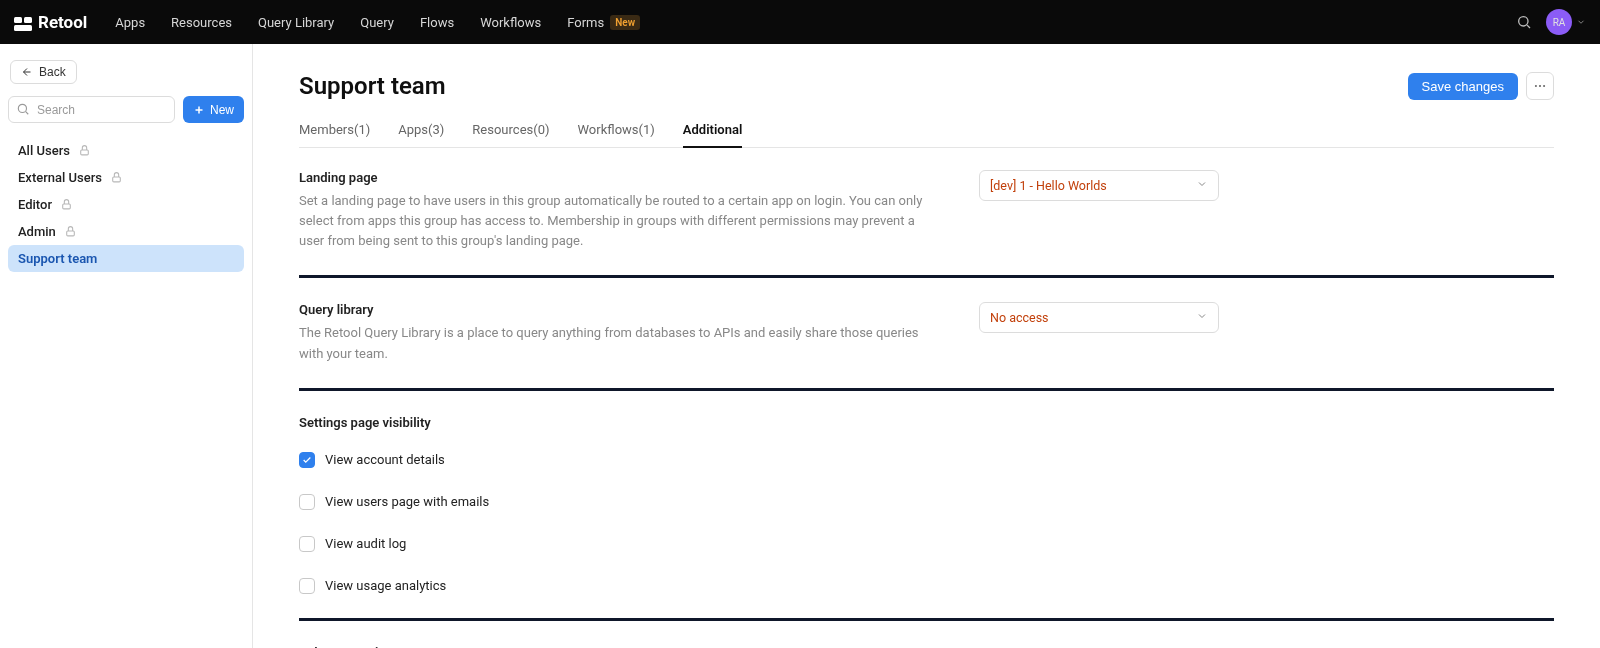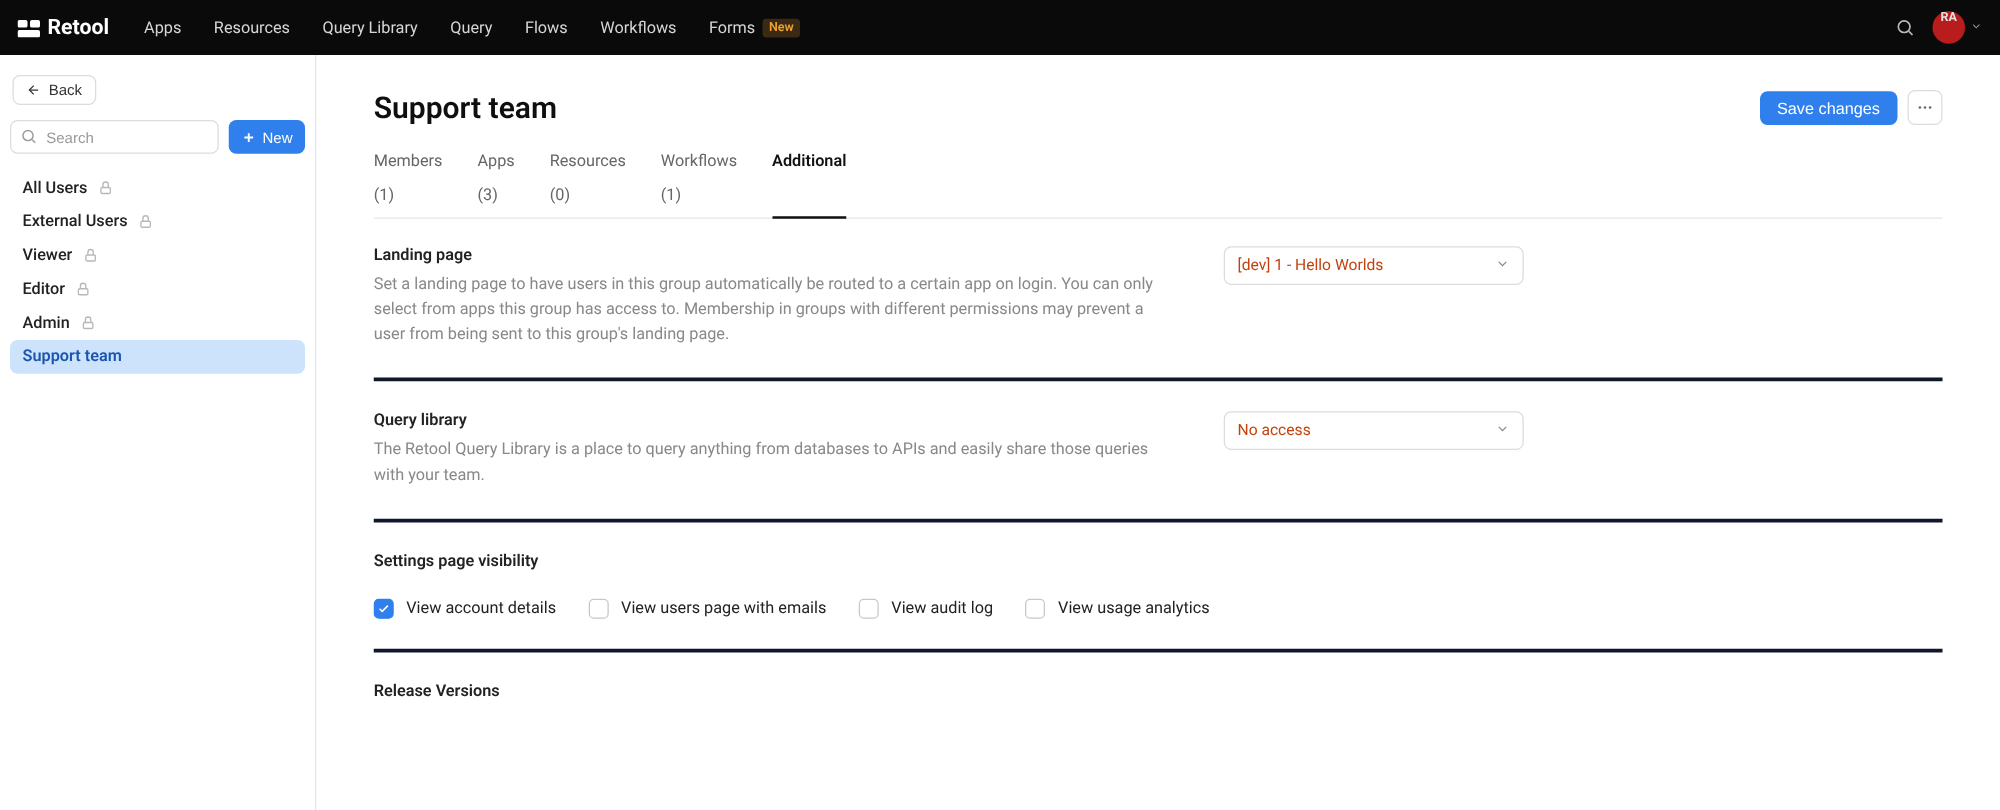--- a/index.html
+++ b/index.html
@@ -7,21 +7,21 @@
 
 
 .topnav { height: 44px; background: #0a0a0a; display: flex; align-items: center; padding: 0 14px; color: #e6e6e6; }
 .logo { display: flex; align-items: center; gap: 6px; font-weight: 700; font-size: 17px; color: #fff; margin-right: 28px; }
 .logo-icon { width: 18px; height: 14px; display: inline-block; }
 .nav-items { display: flex; align-items: center; gap: 26px; font-size: 13px; color: #d6d6d6; }
 .nav-item { cursor: pointer; display: flex; align-items: center; gap: 6px; }
 .new-badge { background: #3a2a14; color: #f0a030; font-size: 10px; padding: 2px 5px; border-radius: 3px; font-weight: 600; }
 .nav-spacer { flex: 1; }
 .search-btn { width: 20px; height: 20px; display: flex; align-items: center; justify-content: center; cursor: pointer; color: #bbb; }
-.avatar { width: 26px; height: 26px; border-radius: 50%; background: #b91c1c; color: #e0e0e0; font-size: 10px; font-weight: 700; display: flex; justify-content: center; margin-left: 12px; }
+.avatar { width: 26px; height: 26px; border-radius: 50%; background: #8b5cf6; color: #e0e0e0; font-size: 10px; font-weight: 400; display: flex; align-items: center; justify-content: center; margin-left: 12px; }
 .chevron-small { margin-left: 4px; color: #999; }
 
 
 .main-area { display: flex; height: calc(100vh - 44px); }
 .sidebar { width: 253px; border-right: 1px solid #e5e5e5; padding: 16px 8px 8px 8px; display: flex; flex-direction: column; gap: 8px; background: #fff; flex-shrink: 0; }
 .content { flex: 1; padding: 28px 46px 40px 46px; overflow-y: auto; }
 
 
 .back-btn { display: inline-flex; align-items: center; gap: 6px; border: 1px solid #dcdcdc; border-radius: 6px; padding: 4px 10px; font-size: 12px; cursor: pointer; background: #fff; color: #333; font-weight: 500; width: fit-content; margin-left: 2px; }
 .back-btn svg { width: 12px; height: 12px; }
@@ -39,35 +39,35 @@
 .group-item .lock-icon svg { width: 13px; height: 13px; display: block; }
 
 
 .page-header { display: flex; align-items: center; margin-bottom: 22px; }
 .page-title { font-size: 24px; font-weight: 600; flex: 1; }
 .save-btn { background: #2f80ed; color: #ffffff; border: none; border-radius: 6px; padding: 6px 14px; font-size: 13px; font-weight: 500; cursor: pointer; }
 .more-btn { width: 28px; height: 28px; border: 1px solid #dcdcdc; border-radius: 6px; margin-left: 8px; display: flex; align-items: center; justify-content: center; cursor: pointer; background: #fff; color: #666; }
 
 
 .tabs { display: flex; gap: 28px; border-bottom: 1px solid #e5e5e5; margin-bottom: 22px; }
-.tab { padding-bottom: 10px; font-size: 13px; color: #666; cursor: pointer; display: flex; gap: 12px; position: relative; flex-direction: column; }
+.tab { padding-bottom: 10px; font-size: 13px; color: #666; cursor: pointer; display: flex; gap: 0; position: relative; }
 .tab.active { color: #111; font-weight: 600; }
 .tab.active::after { content: ""; position: absolute; left: 0; right: 0; bottom: -1px; height: 2px; background: #111; }
 
 
 .section { padding-bottom: 24px; border-bottom: 3px solid #0f172a; margin-bottom: 24px; display: flex; gap: 40px; }
 .section:last-child { border-bottom: none; margin-bottom: 0; }
 .section-left { flex: 1; max-width: 640px; }
 .section-title { font-size: 13px; font-weight: 600; margin-bottom: 6px; color: #222; }
 .section-desc { font-size: 13px; color: #888; line-height: 1.55; }
 .section-right { width: 240px; display: flex; justify-content: flex-end; }
 .select-box { width: 240px; height: 31px; border: 1px solid #dcdcdc; border-radius: 6px; display: flex; align-items: center; padding: 0 10px; font-size: 12.5px; cursor: pointer; justify-content: space-between; color: #c2410c; background: #fff; }
 .select-box .chev { color: #888; }
 
-.check-list { display: flex; flex-direction: row; gap: 26px; margin-top: 22px; }
+.check-list { display: flex; flex-direction: column; gap: 26px; margin-top: 22px; }
 .check-row { display: flex; align-items: center; gap: 10px; font-size: 13px; color: #222; cursor: pointer; }
 .chk { width: 16px; height: 16px; border-radius: 4px; border: 1.5px solid #c8c8c8; display: inline-flex; align-items: center; justify-content: center; flex-shrink: 0; }
 .chk.checked { background: #2f80ed; border-color: #2f80ed; }
 .chk.checked svg { width: 10px; height: 10px; color: #fff; }
 </style>
 </head>
 <body>
 
 <div class="topnav">
   <div class="logo">
@@ -162,29 +162,20 @@
       <div class="group-item">
         <span>External Users</span>
         <span class="lock-icon">
             <svg viewBox="0 0 24 24" fill="none" stroke="currentColor" stroke-width="2">
               <rect x="5" y="11" width="14" height="9" rx="2"></rect>
               <path d="M8 11V7a4 4 0 0 1 8 0v4"></path>
             </svg>
           </span>
       </div>
       <div class="group-item">
-        <span>Viewer</span>
-        <span class="lock-icon">
-            <svg viewBox="0 0 24 24" fill="none" stroke="currentColor" stroke-width="2">
-              <rect x="5" y="11" width="14" height="9" rx="2"></rect>
-              <path d="M8 11V7a4 4 0 0 1 8 0v4"></path>
-            </svg>
-          </span>
-      </div>
-      <div class="group-item">
         <span>Editor</span>
         <span class="lock-icon">
             <svg viewBox="0 0 24 24" fill="none" stroke="currentColor" stroke-width="2">
               <rect x="5" y="11" width="14" height="9" rx="2"></rect>
               <path d="M8 11V7a4 4 0 0 1 8 0v4"></path>
             </svg>
           </span>
       </div>
       <div class="group-item">
         <span>Admin</span>

